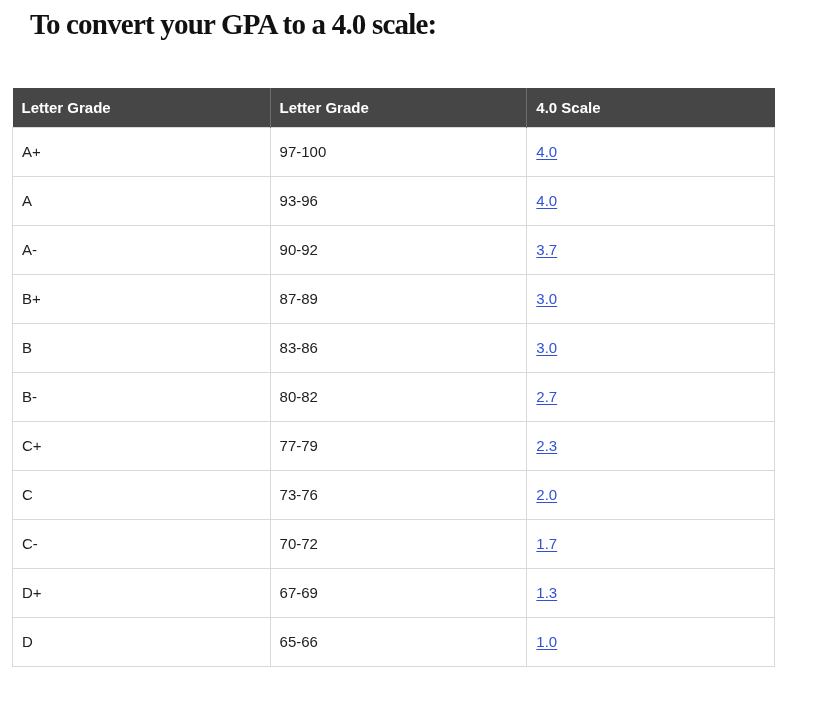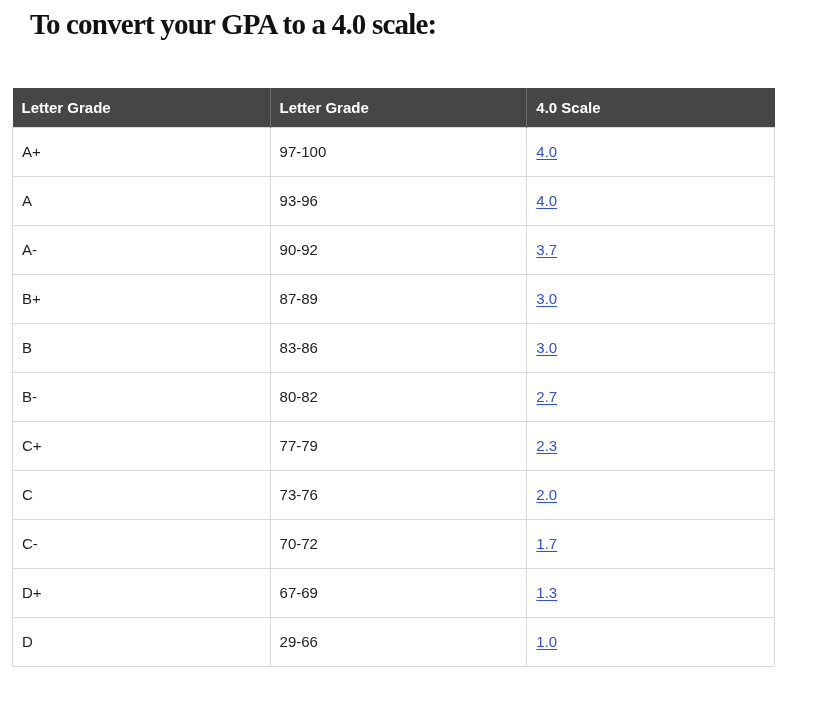--- a/index.html
+++ b/index.html
@@ -161,21 +161,21 @@
     <tr>
       <td>D+</td>
       <td>67-69</td>
       <td>
         <a href="#" class="scale-link">1.3</a>
       </td>
     </tr>
 
     <tr>
       <td>D</td>
-      <td>29-66</td>
+      <td>65-66</td>
       <td>
         <a href="#" class="scale-link">1.0</a>
       </td>
     </tr>
 
   </tbody>
   </table>
 
 </div>
 

